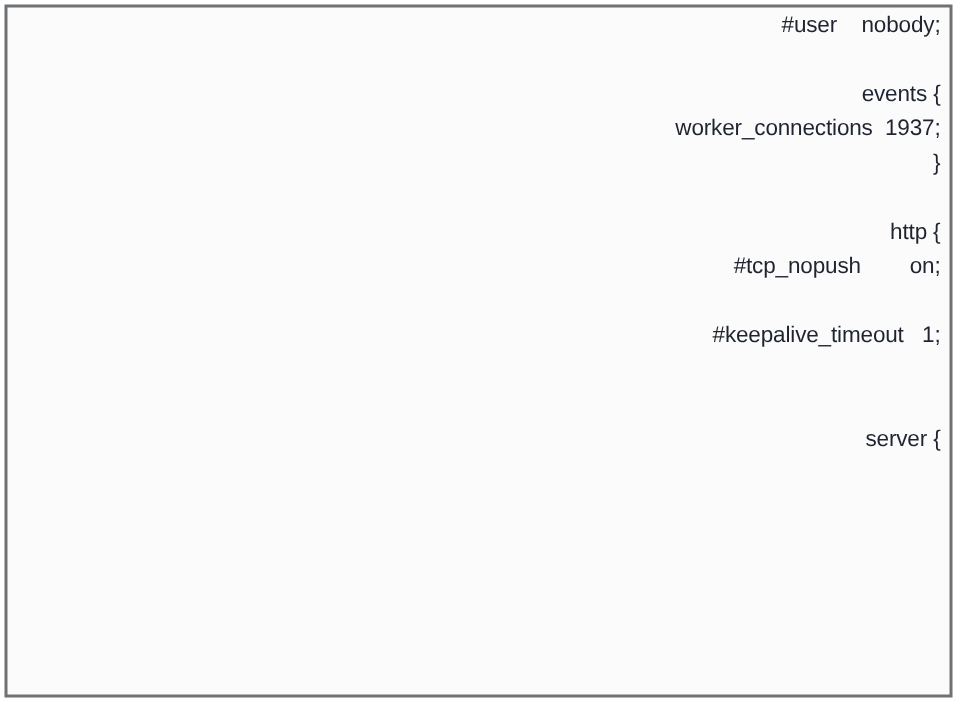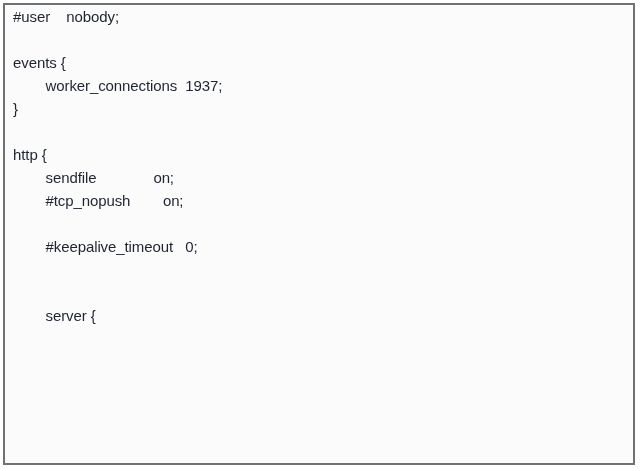--- a/index.html
+++ b/index.html
@@ -1,21 +1,21 @@
 <!DOCTYPE html>
 <html style="--page-bg: #ffffff; --box-bg: #fbfbfb; --border-color: #6f7275; --text-color: #1f2430;"><head>
 <meta charset="utf-8">
 <style>
   :root {
     --page-bg: #ffffff;
     --box-bg: #fbfbfb;
     --border-color: #6f7275;
     --text-color: #1f2430;
   }
-  * { margin: 0; padding: 0; box-sizing: border-box; }
+  * { margin: 0; padding: 0; box-sizing: border-box; text-align: right; }
   html, body {
     width: 640px;
     height: 471px;
     background: var(--page-bg);
     overflow: hidden;
     font-family: "Liberation Sans", "DejaVu Sans", sans-serif;
   }
   .frame {
     position: relative;
     width: 640px;
@@ -51,22 +51,21 @@
 <div class="frame">
   <div class="config-box">
     <div class="code-lines" id="code-lines">
         <div class="code-line">#user    nobody;</div>
         <div class="code-line">&nbsp;</div>
         <div class="code-line">events {</div>
         <div class="code-line">        worker_connections  1937;</div>
         <div class="code-line">}</div>
         <div class="code-line">&nbsp;</div>
         <div class="code-line">http {</div>
-        <div class="code-line">        sendfile              on;</div>
         <div class="code-line">        #tcp_nopush        on;</div>
         <div class="code-line">&nbsp;</div>
-        <div class="code-line">        #keepalive_timeout   0;</div>
+        <div class="code-line">        #keepalive_timeout   1;</div>
         <div class="code-line">&nbsp;</div>
         <div class="code-line">&nbsp;</div>
         <div class="code-line">        server {</div>
       </div>
   </div>
 </div>
 
 </body></html>

